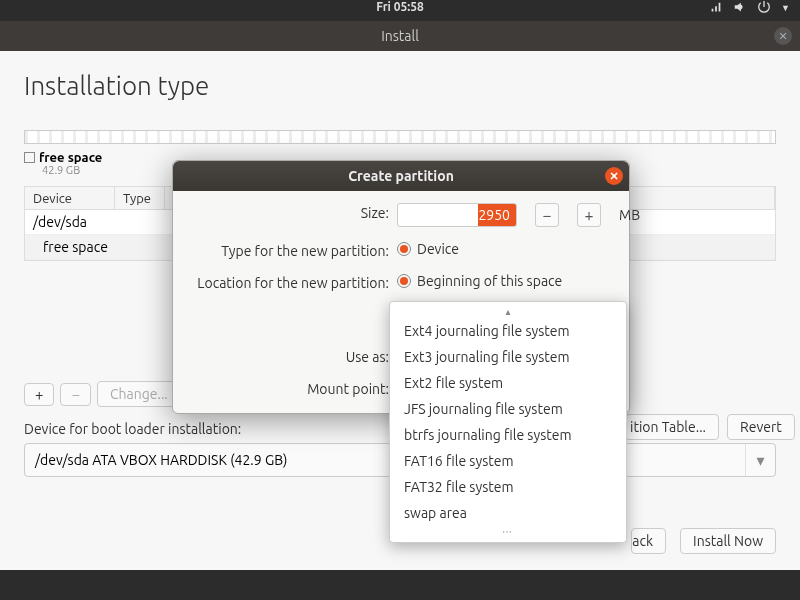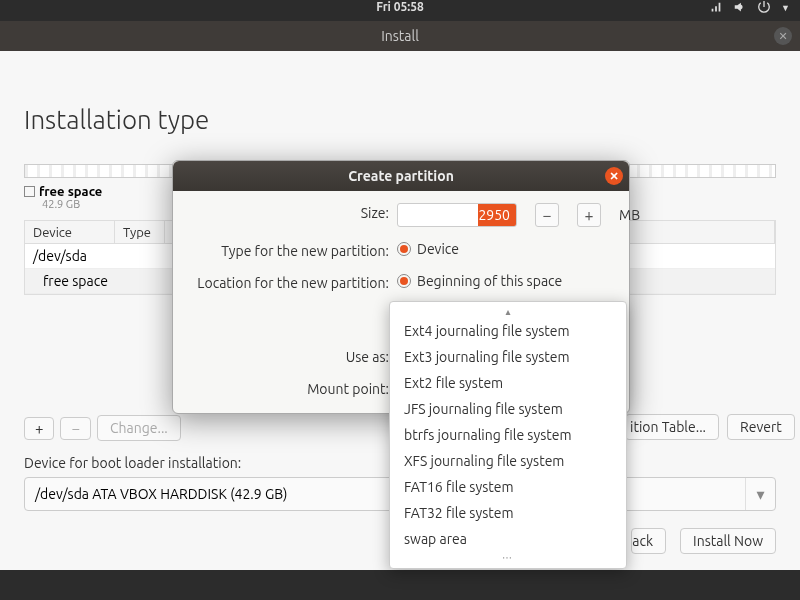--- a/index.html
+++ b/index.html
@@ -8,21 +8,21 @@
 
 .topbar { height: 21px; background: #2c2c2c; color: #ddd; display: flex; align-items: flex-start; justify-content: center; font-size: 12px; font-weight: bold; position: relative; }
 .topbar .tray { position: absolute; right: 10px; display: flex; gap: 10px; align-items: center; }
 .topbar .tray svg { width: 14px; height: 14px; fill: #ddd; }
 
 
 .win-titlebar { height: 30px; background: #3f3b38; color: #ccc; display: flex; align-items: center; justify-content: center; font-size: 14px; position: relative; }
 .win-titlebar .close { position: absolute; right: 8px; width: 18px; height: 18px; border-radius: 50%; background: #555; display:flex; align-items:center; justify-content:center; color:#aaa; font-size:11px;}
 
 
-.main { padding: 20px 24px 0 24px; margin-top: 34px; }
+.main { padding: 20px 24px 0 24px; }
 .main h1 { font-size: 26px; font-weight: 300; color: #333; margin-bottom: 30px; }
 
 .ruler { height: 14px; border: 1px solid #ccc; background: repeating-linear-gradient(to right, #eee, #eee 3px, #fff 3px, #fff 12px); margin-bottom: 2px;}
 .legend { margin: 6px 0 10px 0; font-size: 13px; }
 .legend .box { display:inline-block; width:11px; height:11px; border:1px solid #888; margin-right:4px; vertical-align: -1px;}
 .legend .sub { color:#888; font-size:11px; display:block; margin-left:18px; }
 
 .table { border: 1px solid #ddd; background: #fff; }
 .table .header { display:flex; background:#f5f5f5; border-bottom:1px solid #ddd; font-size:13px; color:#333; }
 .table .header > div { padding: 4px 8px; border-right: 1px solid #ddd; }
@@ -176,19 +176,18 @@
     <div></div>
   </div>
 
   <div class="menu">
     <div class="scroll-hint">▴</div>
     <div class="item">Ext4 journaling file system</div>
     <div class="item">Ext3 journaling file system</div>
     <div class="item">Ext2 file system</div>
     <div class="item">JFS journaling file system</div>
     <div class="item">btrfs journaling file system</div>
-    <div class="item">XFS journaling file system</div>
     <div class="item">FAT16 file system</div>
     <div class="item">FAT32 file system</div>
     <div class="item">swap area</div>
     <div class="scroll-hint" style="letter-spacing:2px;">⋯</div>
   </div>
 </div>
 
 </body></html>

